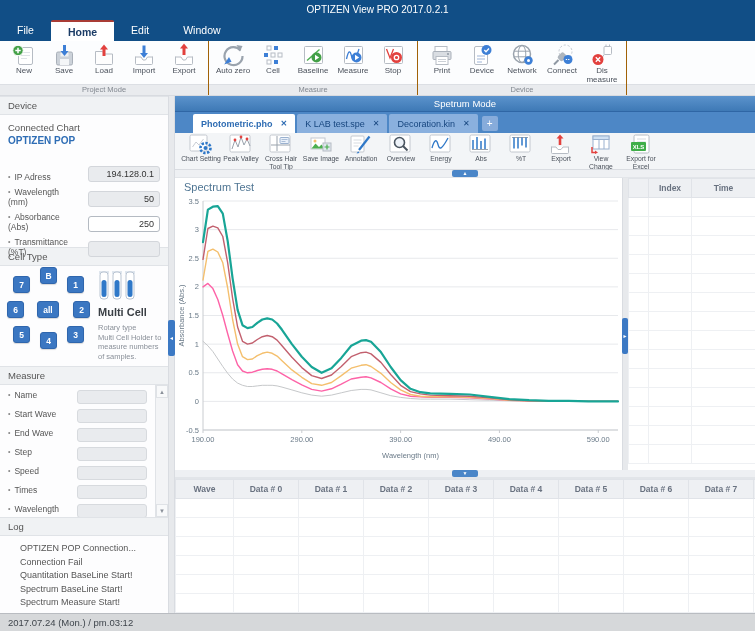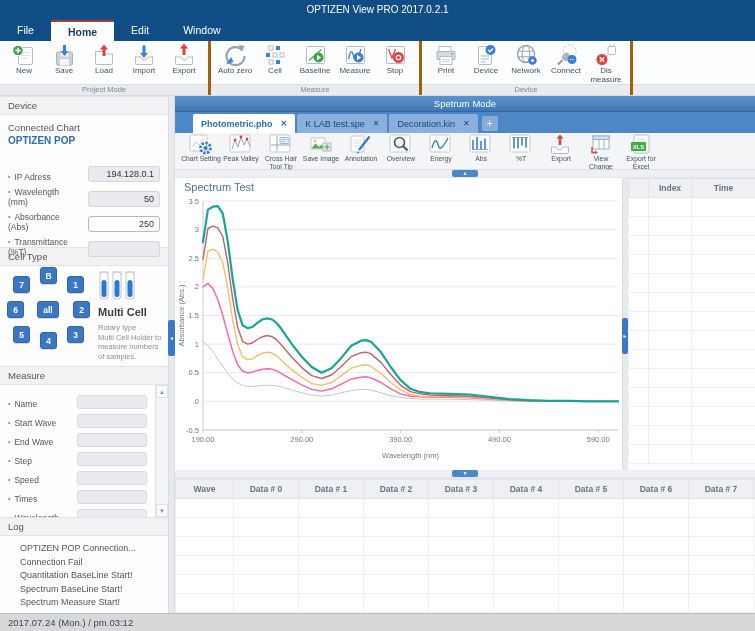--- a/index.html
+++ b/index.html
@@ -10,21 +10,21 @@
   
   .titlebar { height:18px; background:#114e86; color:#fff; font-size:10px;
               display:flex; align-items:center; justify-content:center; }
   .menubar { height:23px; background:#114e86; display:flex; }
   .menu-item { color:#fff; font-size:10.5px; padding:0 17px; display:flex; align-items:center; cursor:default; }
   .menu-item.active { background:#fff; color:#1b3c66; font-weight:bold; margin-top:2px;
                       border-top:2px solid #a93c35; border-radius:2px 2px 0 0; }
 
   
   .ribbon { height:55px; background:#fcfdfe; display:flex; border-bottom:1px solid #d8dbe0; }
-  .rgroup { display:flex; flex-direction:column; border-right:3px solid #a16207; }
+  .rgroup { display:flex; flex-direction:column; border-right:1px solid #a16207; }
   .rgroup.filler { flex:1; border-right:none; }
   .rg-buttons { height:44px; display:flex; align-items:flex-start; padding:2px 4px 0 4px; }
   .rg-caption { height:11px; background:#e9ebee; border-top:1px solid #dcdfe4; color:#81878f;
                 font-size:7.5px; text-align:center; line-height:10px; }
   .rb-btn { width:40px; display:flex; flex-direction:column; align-items:center; cursor:pointer; }
   .rb-btn .icon { height:24px; display:flex; align-items:center; }
   .rb-label { font-size:8px; color:#4a515b; text-align:center; line-height:1.08; }
 
   
   .body { height:517px; display:flex; }
@@ -54,21 +54,21 @@
   .cell-body { height:100px; position:relative; }
   .cellbtn { position:absolute; width:17px; height:17px; background:#3b77c2; border:1px solid #2f66ad;
              color:#fff; font-size:8.5px; font-weight:bold; border-radius:3px; display:flex;
              align-items:center; justify-content:center; cursor:pointer; box-shadow:0 1px 1px rgba(0,0,0,.15); }
   .cellbtn.wide { width:22px; }
   .multicell-title { position:absolute; left:98px; top:40px; font-size:11px; font-weight:bold; color:#3a3f45; }
   .multicell-desc { position:absolute; left:98px; top:57px; font-size:7.5px; color:#8a9099; line-height:9.5px; }
   .tubes { position:absolute; left:98px; top:4px; }
 
   .measure-body { height:132px; position:relative; padding:5px 0 0 8px; overflow:hidden; }
-  .m-row { height:19px; display:flex; align-items:flex-end; }
+  .m-row { height:19px; display:flex; align-items:flex-start; }
   .m-row label { flex:1; font-size:8.5px; color:#555; }
   .m-row label::before { content:"•"; font-size:7px; color:#888; margin-right:4px; position:relative; top:-1px; }
   .m-row .val { width:70px; height:14px; margin-right:21px; background:#e9ebee; border:1px solid #d7dade; }
   .m-scroll { position:absolute; right:0; top:0; bottom:0; width:13px; background:#f3f4f6; border-left:1px solid #e0e3e7; }
   .m-scroll .arr { position:absolute; left:0; width:12px; height:13px; background:#f8f9fa; border:1px solid #dfe2e6;
                    color:#8a9099; font-size:6px; text-align:center; line-height:12px; cursor:pointer; }
   .m-scroll .arr.up { top:0; } .m-scroll .arr.dn { bottom:0; }
 
   .log-body { height:77px; padding:6px 20px; font-size:9px; color:#555; line-height:13.5px; overflow:hidden; }
 

